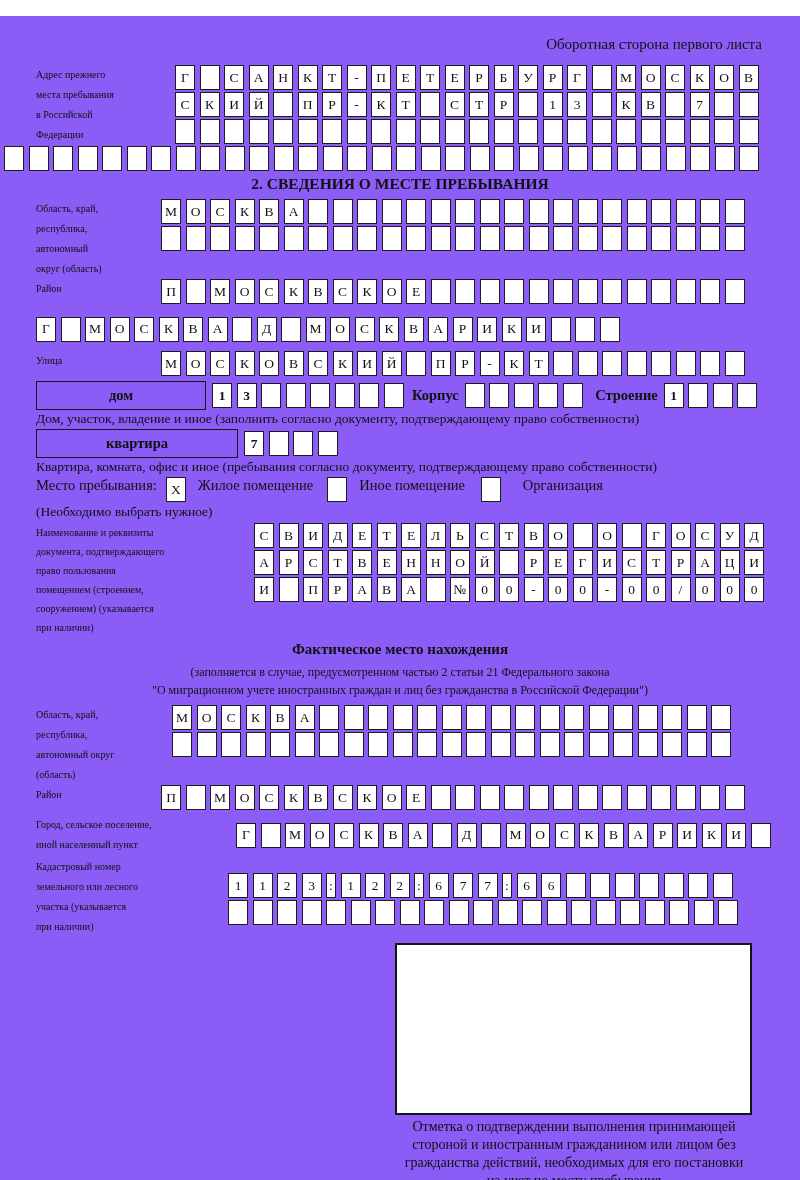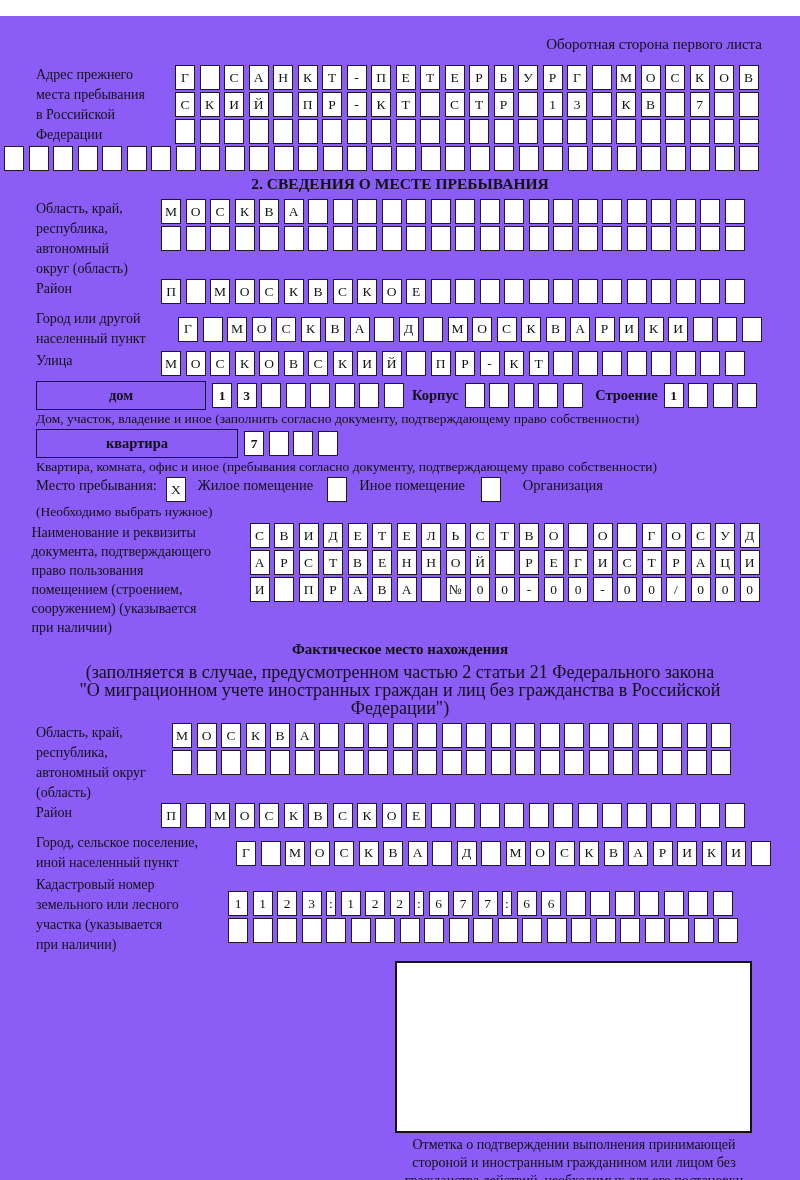--- a/index.html
+++ b/index.html
@@ -16,21 +16,21 @@
   }
   .hdr-note{
     text-align:right;
     font-size:15px;line-height:17px;
     margin:8px 2px 12px 0;
   }
   
   .frow{display:flex;align-items:flex-start;}
   .frow.vcenter{align-items:center;}
   .lbl{
-    font-size:14px;line-height:20px;
+    font-size:10px;line-height:20px;
     white-space:pre-line;
     flex:0 0 auto;
   }
   .w139{width:139px;} .w125{width:125px;} .w142{width:142px;}
   .w218{width:218px;} .w136{width:136px;} .w200{width:200px;} .w192{width:192px;}
   .grid{display:flex;flex-direction:column;}
   .cells{display:flex;margin-bottom:2px;}
   .cell{
     box-sizing:border-box;
     width:20px;height:25px;
@@ -76,22 +76,22 @@
   .caption{
     font-size:13.5px;line-height:16px;
     margin:1px 0 2px 0;
   }
   .choice-note{
     width:600px;
     font-size:13.5px;line-height:18px;
   }
   .stay-row{display:flex;height:26px;margin-top:2px;}
   .stay-row .cell{margin:0 0 0 0;}
-  .doc-block{margin-top:2px;justify-content:flex-end;}
-  .fact-note{text-align:center;font-size:18px;line-height:18px;}
+  .doc-block{margin-top:2px;}
+  .fact-note{text-align:center;font-size:12px;line-height:18px;}
   .stamp-box{
     box-sizing:border-box;
     width:357px;height:172px;
     border:2px solid #141414;
     margin-left:359px;
     margin-top:6px;
     background:#fff;
   }
   .stamp-caption{
     width:400px;
@@ -317,22 +317,20 @@
         <span class="cell"></span>
         <span class="cell"></span>
         <span class="cell"></span>
         <span class="cell"></span>
         <span class="cell"></span>
         <span class="cell"></span>
       </div>
   </div>
 
   <div class="frow vcenter minh40">
-    <div class="lbl w142">Город или другой
-населенный пункт</div>
     <div class="cells" style="margin-bottom:0">
         <span class="cell">Г</span>
         <span class="cell"></span>
         <span class="cell">М</span>
         <span class="cell">О</span>
         <span class="cell">С</span>
         <span class="cell">К</span>
         <span class="cell">В</span>
         <span class="cell">А</span>
         <span class="cell"></span>

